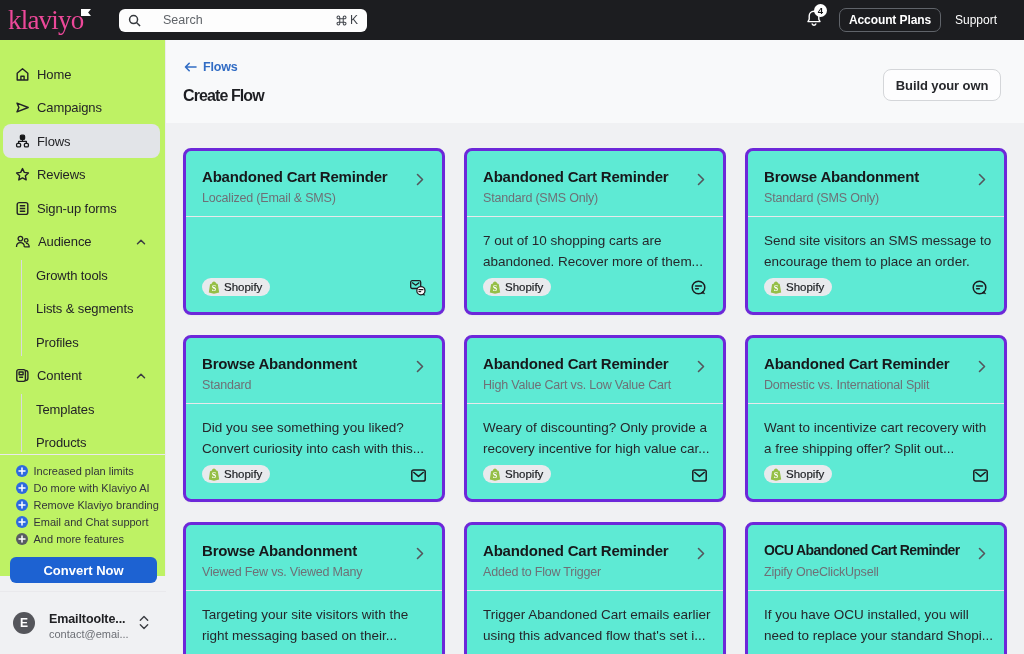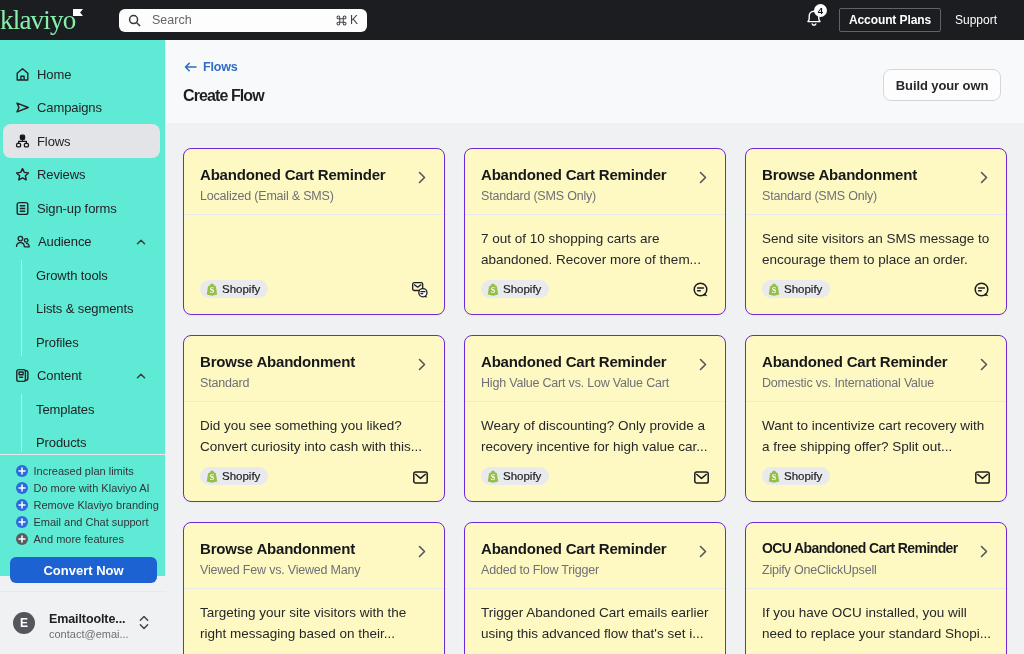--- a/index.html
+++ b/index.html
@@ -1,32 +1,32 @@
 <!DOCTYPE html>
 <html lang="en"><head>
 <meta charset="utf-8">
 <title>Create Flow</title>
 <style>
 *{margin:0;padding:0;box-sizing:border-box}
 html,body{width:1024px;height:654px;overflow:hidden;background:#f0f1f3;font-family:"Liberation Sans",sans-serif}
 #app{position:relative;width:1024px;height:654px}
 
 .topbar{position:absolute;left:0;top:0;width:1024px;height:40px;background:#1c1d20}
-.logo{position:absolute;left:0;top:4px;height:32px;color:#86efac}
+.logo{position:absolute;left:8px;top:4px;height:32px;color:#ec4899}
 .logo .word{font-family:"Liberation Serif",serif;font-size:27px;line-height:32px;letter-spacing:-0.8px}
 .logo svg{position:absolute;left:73px;top:5px}
 .search{position:absolute;left:119px;top:8.5px;width:248px;height:23px;background:#fdfdfd;border-radius:6px;display:flex;align-items:center;padding:0 9px}
-.search .ph{font-size:12.5px;color:#606469;flex:1;margin-left:11px}
+.search .ph{font-size:12.5px;color:#606469;flex:1;margin-left:22px}
 .search .kbd{font-size:12px;color:#3f434a;display:flex;align-items:center;gap:3px}
 .bell{position:absolute;left:805px;top:9px}
 .badge{position:absolute;left:814px;top:4px;width:13px;height:13px;border-radius:50%;background:#fff;color:#17181a;font-size:9.5px;font-weight:bold;display:flex;align-items:center;justify-content:center}
-.btn-acct{position:absolute;left:839px;top:8px;width:102px;height:24px;border:1px solid #60646a;border-radius:2px;color:#fff;font-size:12px;font-weight:bold;display:flex;align-items:center;justify-content:center;letter-spacing:-0.1px}
+.btn-acct{position:absolute;left:839px;top:8px;width:102px;height:24px;border:1px solid #60646a;border-radius:7px;color:#fff;font-size:12px;font-weight:bold;display:flex;align-items:center;justify-content:center;letter-spacing:-0.1px}
 .support{position:absolute;left:955px;top:8px;height:24px;display:flex;align-items:center;color:#fff;font-size:12px;font-weight:normal}
 
-.sidebar{position:absolute;left:0;top:40px;width:166px;height:536px;background:#5eead4;border-right:1px solid #ececef}
+.sidebar{position:absolute;left:0;top:40px;width:166px;height:536px;background:#bef264;border-right:1px solid #ececef}
 .nrow{position:absolute;left:0;width:166px;height:33.5px;display:flex;align-items:center;padding-left:15px;font-size:13px;letter-spacing:-0.1px;color:#232327}
 .nrow svg{flex:none;margin-right:7px}
 .nrow.sel{left:3px;width:157px;padding-left:12px;background:#e2e4e8;border-radius:8px}
 .nrow .chev{position:absolute;right:13px;top:12px}
 .sub{position:absolute;left:36px;font-size:13px;letter-spacing:-0.1px;color:#232327;height:33.5px;display:flex;align-items:center}
 .rail{position:absolute;left:21px;width:1px;background:#d9dadd}
 .sep{position:absolute;left:0;width:166px;height:1px;background:#e9e9ec}
 .promo{position:absolute;left:16px;height:17px;display:flex;align-items:center;gap:5.5px;font-size:11px;color:#33353a}
 .pico{width:12px;height:12px;border-radius:50%;background:#2e6adf;color:#fff;display:flex;align-items:center;justify-content:center;flex:none}
 .pico svg{display:block}
@@ -35,21 +35,21 @@
 .avatar{position:absolute;left:13px;top:572px;width:22px;height:22px;border-radius:50%;background:#55565b;color:#fff;font-size:12px;font-weight:bold;display:flex;align-items:center;justify-content:center}
 .acct-name{position:absolute;left:49px;top:572px;font-size:12.5px;font-weight:bold;color:#202124;letter-spacing:-0.1px}
 .acct-mail{position:absolute;left:49px;top:588px;font-size:11px;color:#6c6f75}
 .acct-chev{position:absolute;left:138px;top:574px}
 
 .phead{position:absolute;left:166px;top:40px;width:858px;height:83px;background:#f8f9fa}
 .backlink{position:absolute;left:184px;top:60px;display:flex;align-items:center;gap:6px;font-size:12.5px;font-weight:bold;color:#316cc4;letter-spacing:-0.2px}
 .ptitle{position:absolute;left:183px;top:87px;font-size:16px;font-weight:bold;color:#1e1f23;letter-spacing:-0.9px}
 .byo{position:absolute;left:883px;top:69px;width:118px;height:32px;background:#fdfdfe;border:1px solid #d4d6d9;border-radius:8px;font-size:13px;font-weight:bold;color:#27282c;display:flex;align-items:center;justify-content:center;letter-spacing:-0.1px}
 
-.card{position:absolute;width:262px;height:167px;background:#fef9c3;border:1px solid #6d28d9;border-radius:8px;box-shadow:0 1px 2px rgba(20,20,30,0.03)}
+.card{position:absolute;width:262px;height:167px;background:#5eead4;border:3px solid #6d28d9;border-radius:8px;box-shadow:0 1px 2px rgba(20,20,30,0.03)}
 .ct{position:absolute;left:16px;top:16px;font-size:15px;font-weight:bold;color:#17181b;line-height:19px;letter-spacing:-0.2px}
 .cs{position:absolute;left:16px;top:39px;font-size:12.5px;letter-spacing:-0.2px;color:#6e7076;line-height:17px}
 .cchev{position:absolute;right:18px;top:22px}
 .cdiv{position:absolute;left:0;right:0;top:65px;height:1px;background:#e8e9eb}
 .cdesc{position:absolute;left:16px;top:79px;font-size:13.5px;line-height:21px;color:#26272b;white-space:nowrap}
 .pill{position:absolute;left:16px;bottom:16px;height:18px;border-radius:9px;background:#e8eaed;display:flex;align-items:center;gap:4px;padding:0 8px 0 6px;font-size:11.5px;color:#1d1f23;-webkit-text-stroke:0.2px #1d1f23}
 .cicon{position:absolute;right:16px;bottom:15px;height:18px;display:flex;align-items:center}
 .cicon svg{display:block}
 </style>
 </head>
@@ -258,21 +258,21 @@
           </svg>Shopify</div>
     <div class="cicon">
           <svg width="15" height="13" viewBox="0 0 15 13" fill="none" stroke="#1c1d20" stroke-width="1.5" stroke-linejoin="round">
             <rect x="0.8" y="0.9" width="13.4" height="11.2" rx="1.9"></rect>
             <path d="M2.3 3 L7.5 7.4 L12.7 3"></path>
           </svg>
         </div>
   </div>
   <div class="card" style="left:745px;top:335px">
     <div class="ct">Abandoned Cart Reminder</div>
-    <div class="cs">Domestic vs. International Value</div>
+    <div class="cs">Domestic vs. International Split</div>
     <svg class="cchev" width="8" height="13" viewBox="0 0 8 13" fill="none" stroke="#54565c" stroke-width="1.6" stroke-linecap="round" stroke-linejoin="round">
           <path d="M1.5 1.5 L6.5 6.5 L1.5 11.5"></path>
         </svg>
     <div class="cdiv"></div>
     <div class="cdesc">Want to incentivize cart recovery with<br>a free shipping offer? Split out...</div>
     <div class="pill"><svg width="12" height="13" viewBox="0 0 12 13">
             <path d="M9.8 3.2 L11.2 11.6 L6 12.8 L0.8 11.6 L2 3.4 C2.05 3.1 2.3 2.9 2.6 2.9 L3.7 2.8 C3.9 1.5 4.8 0.4 6 0.4 C7.1 0.4 8 1.4 8.25 2.6 L9.2 2.7 C9.5 2.7 9.75 2.9 9.8 3.2 Z" fill="#95BF47"></path>
             <text x="6.1" y="9.7" text-anchor="middle" font-size="8" font-weight="bold" fill="#fff" font-family="Liberation Serif, serif">S</text>
           </svg>Shopify</div>
     <div class="cicon">

